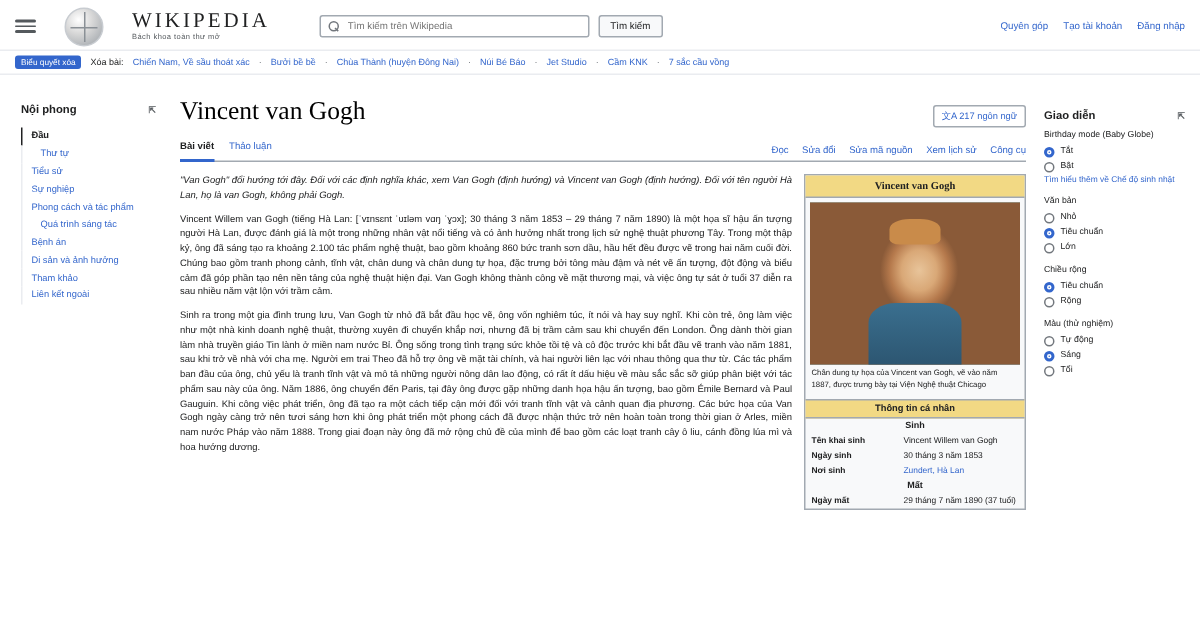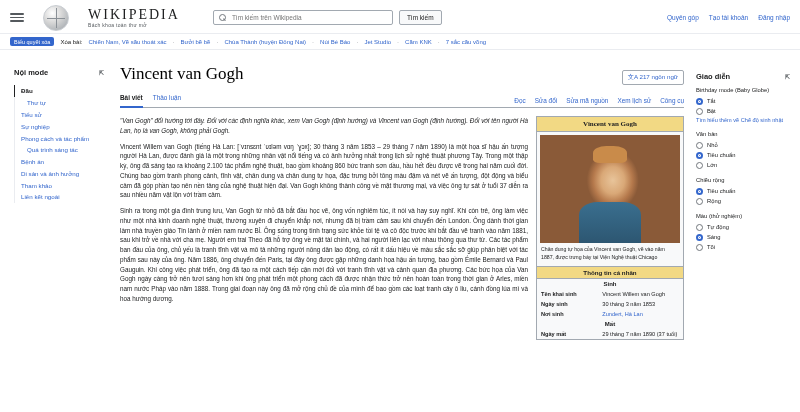--- a/index.html
+++ b/index.html
@@ -247,21 +247,21 @@
     <span class="sep">·</span>
   <a>Cầm KNK</a>
     <span class="sep">·</span>
   <a>7 sắc cầu vồng</a>
 </div>
 
 <div class="layout">
 
   <div class="sidebar">
     <div class="toc-head">
-      <span>Nội mode</span>
+      <span>Nội phong</span>
       <span class="pin-icon">⇱</span>
     </div>
     <ul class="toc-list">
       <li class="top">Đầu</li>
       <li class="sub">Thư tự</li>
       <li>Tiểu sử</li>
       <li>Sự nghiệp</li>
       <li>Phong cách và tác phẩm</li>
       <li class="sub">Quá trình sáng tác</li>
       <li>Bệnh án</li>

